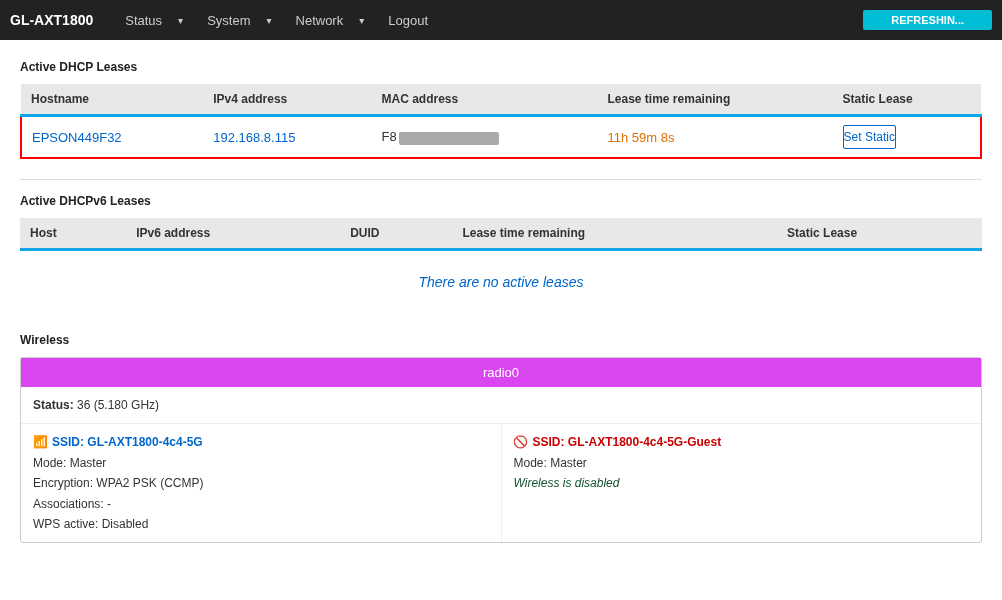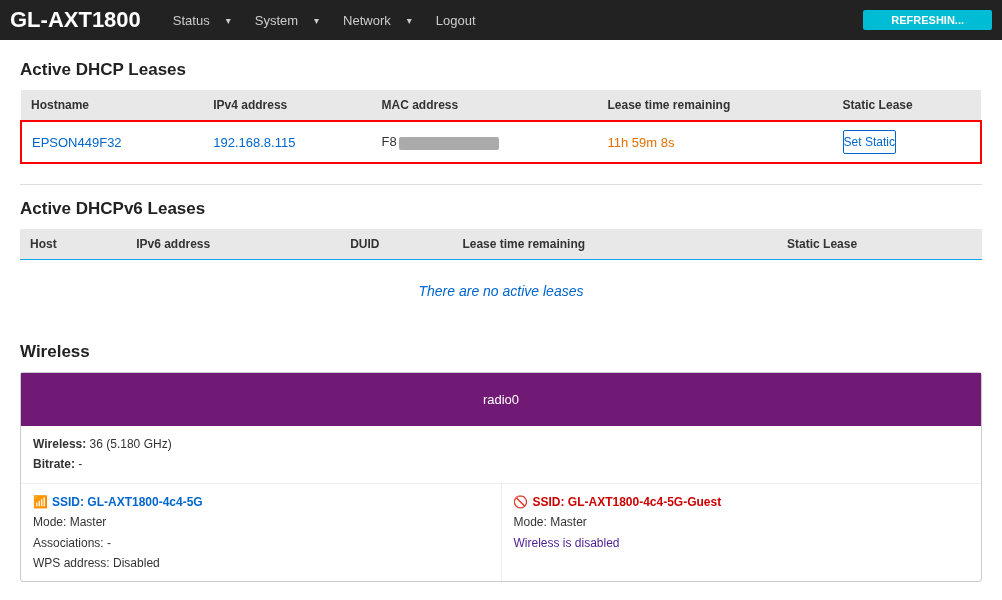--- a/index.html
+++ b/index.html
@@ -8,21 +8,21 @@
     
     .navbar {
       background: #222;
       color: #fff;
       display: flex;
       align-items: center;
       padding: 0 10px;
       height: 40px;
     }
     .navbar-brand {
-      font-size: 22px;
+      font-size: 14px;
       font-weight: bold;
       color: #fff;
       margin-right: 20px;
     }
     .nav-item {
       color: #ccc;
       padding: 0 12px;
       height: 40px;
       display: flex;
       align-items: center;
@@ -43,39 +43,39 @@
       border-radius: 2px;
     }
 
     
     .main-content {
       padding: 20px 20px;
     }
 
     
     .section-title {
-      font-size: 17px;
+      font-size: 12px;
       font-weight: bold;
       margin-bottom: 10px;
       color: #222;
     }
 
     
     .lease-table {
       width: 100%;
       border-collapse: collapse;
       margin-bottom: 20px;
     }
     .lease-table th {
       background: #e8e8e8;
       padding: 8px 10px;
       text-align: left;
       font-weight: bold;
       font-size: 12px;
-      border-bottom: 1px solid #0ea5e9;
+      border-bottom: 3px solid #0ea5e9;
     }
     .lease-table td {
       padding: 8px 10px;
       font-size: 13px;
     }
     .lease-table tr.highlighted {
       border: 2px solid red;
     }
     .lease-table tr.highlighted td {
       border-top: 2px solid red;
@@ -110,24 +110,24 @@
     }
 
     
     .wireless-section { margin-top: 10px; }
     .radio-card {
       border: 1px solid #ccc;
       border-radius: 3px;
       margin-bottom: 15px;
     }
     .radio-header {
-      background: #701a75;
+      background: #d946ef;
       color: #fff;
       text-align: center;
-      padding: 19px 0;
+      padding: 7px 0;
       font-size: 13px;
       font-weight: normal;
     }
     .radio-info {
       padding: 8px 12px;
       font-size: 12px;
       line-height: 1.7;
     }
     .radio-info span.label { font-weight: bold; }
     .ssids-container {
@@ -149,21 +149,21 @@
       align-items: center;
       gap: 4px;
     }
     .ssid-title-red {
       font-weight: bold;
       color: #cc0000;
       display: flex;
       align-items: center;
       gap: 4px;
     }
-    .wireless-disabled { color: #4c1d95; }
+    .wireless-disabled { color: #14532d; font-style: italic; }
     .masked-val {
       display: inline-block;
       background: #aaa;
       color: transparent;
       border-radius: 2px;
       min-width: 100px;
       height: 13px;
       vertical-align: middle;
       margin-left: 2px;
     }
@@ -241,33 +241,33 @@
     </tbody>
   </table>
 
   <div class="wireless-section">
     <div class="section-title">Wireless</div>
     <div id="radio-cards">
 
     <div class="radio-card">
       <div class="radio-header">radio0</div>
       <div class="radio-info">
-        <div><span class="label">Wireless:</span> 36 (5.180 GHz)</div>
-        <div><span class="label">Bitrate:</span> -</div>
+        <div><span class="label">Status:</span> 36 (5.180 GHz)</div>
       </div>
       <div class="ssids-container">
 
           <div class="ssid-block">
             <div class="ssid-title">
               <span>📶</span>
               <span><b>SSID:</b> GL-AXT1800-4c4-5G</span>
             </div>
             <div><span class="label">Mode:</span> Master</div>
+            <div><span class="label">Encryption:</span> WPA2 PSK (CCMP)</div>
             <div><span class="label">Associations:</span> -</div>
-            <div><span class="label">WPS address:</span> Disabled</div>
+            <div><span class="label">WPS active:</span> Disabled</div>
 
           </div>
 
           <div class="ssid-block">
             <div class="ssid-title-red">
               <span>🚫</span>
               <span><b>SSID:</b> GL-AXT1800-4c4-5G-Guest</span>
             </div>
             <div><span class="label">Mode:</span> Master</div>
             <div class="wireless-disabled">Wireless is disabled</div>

